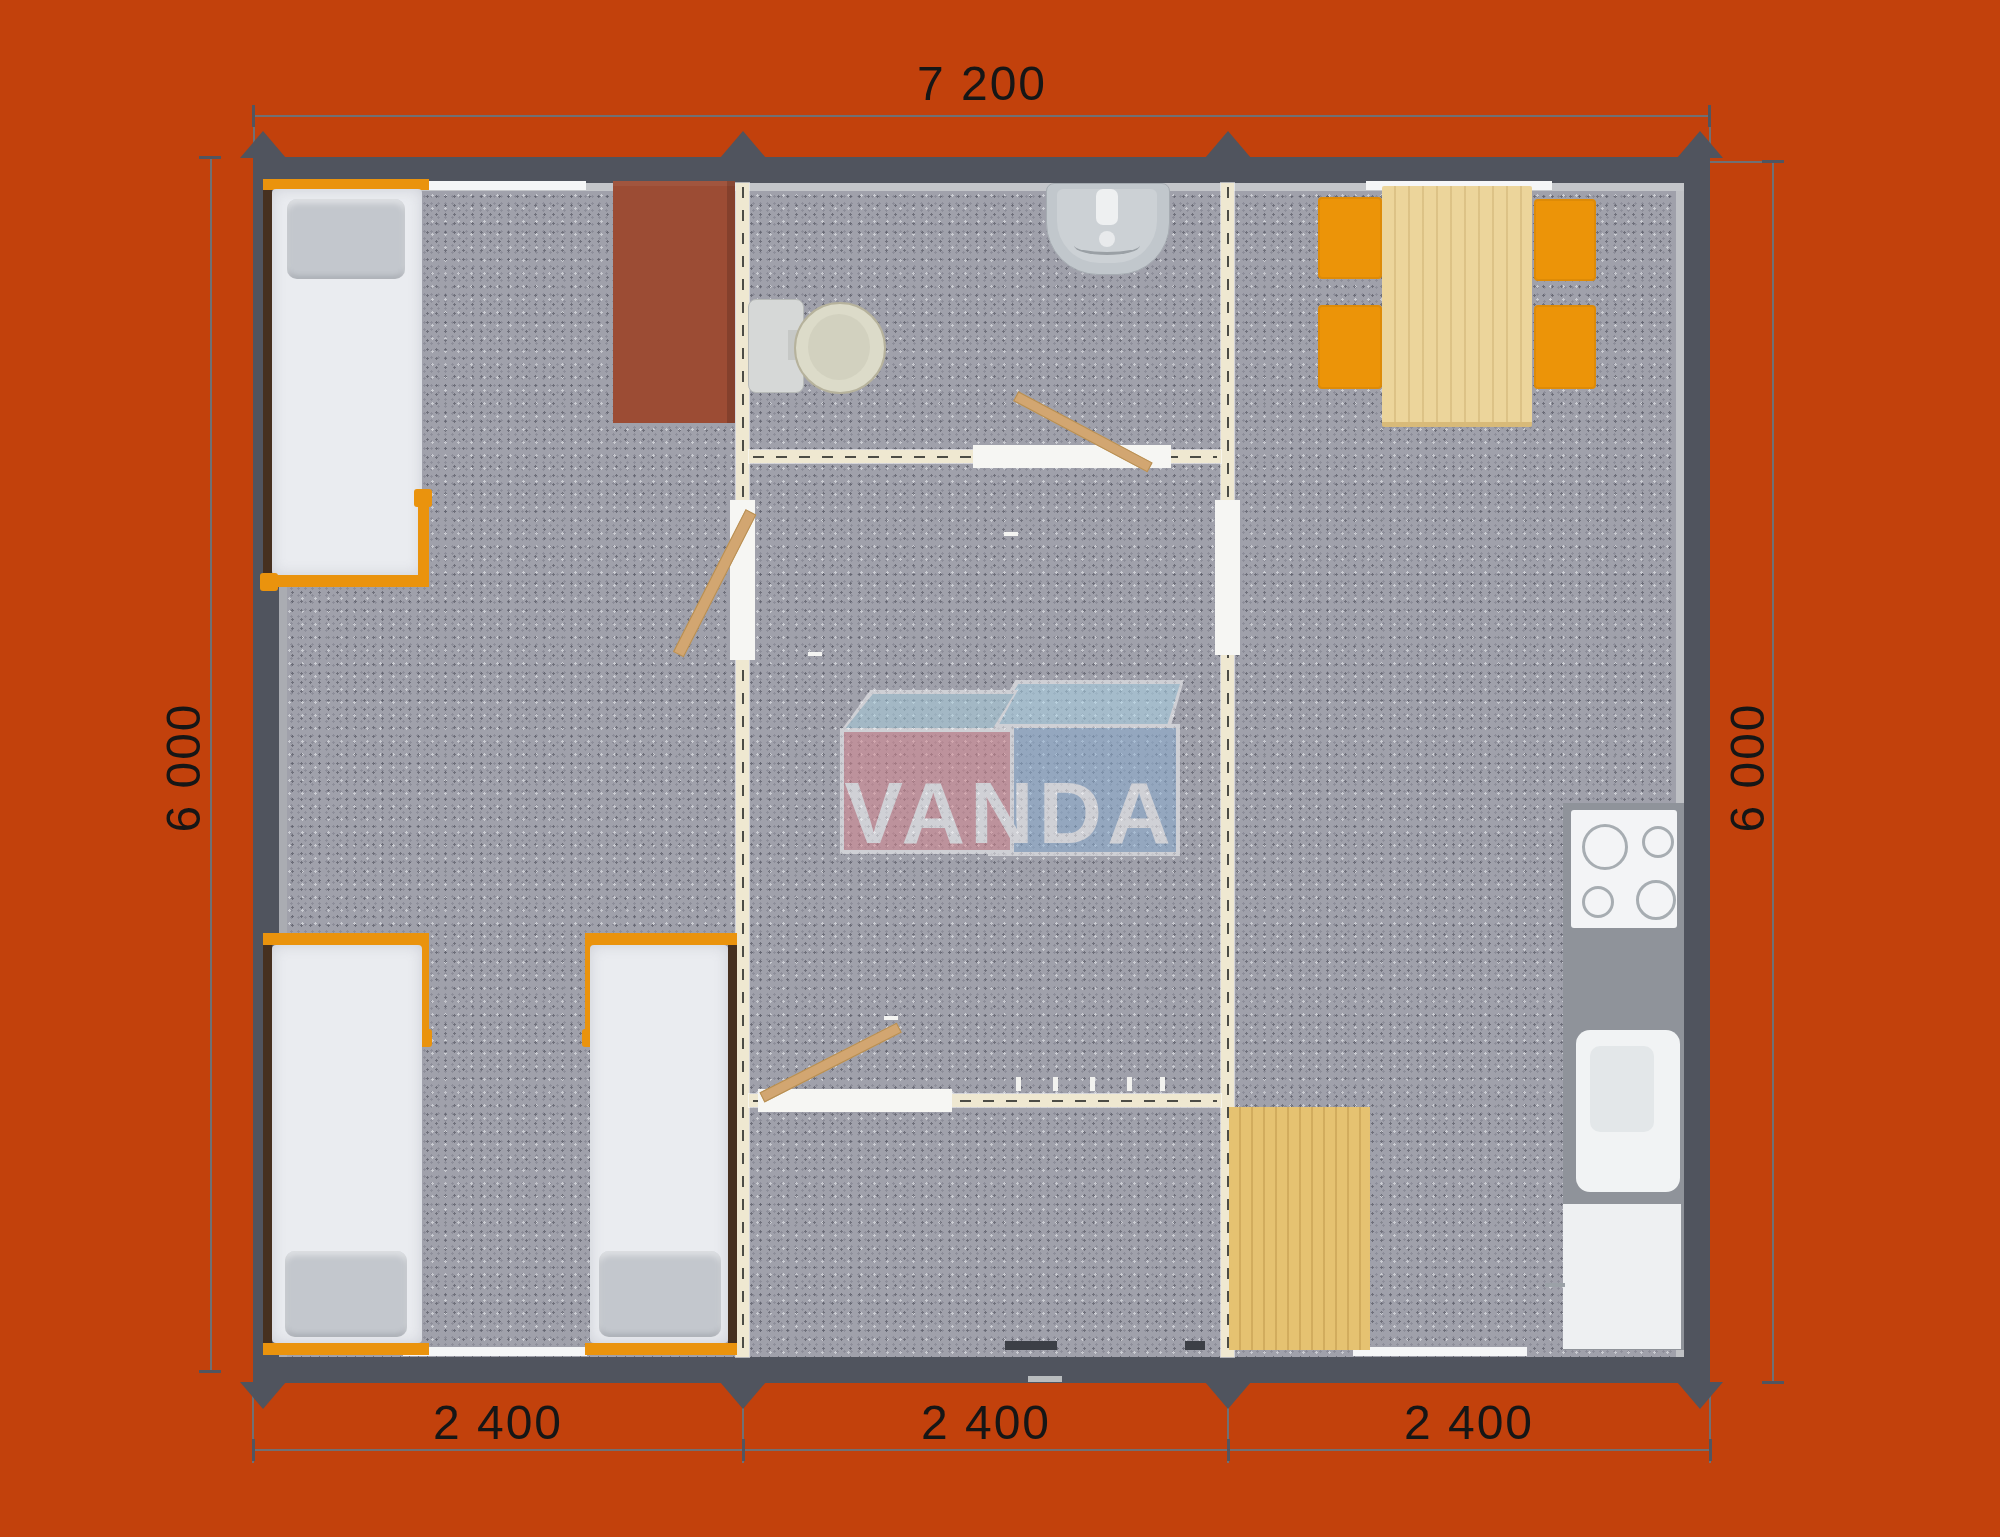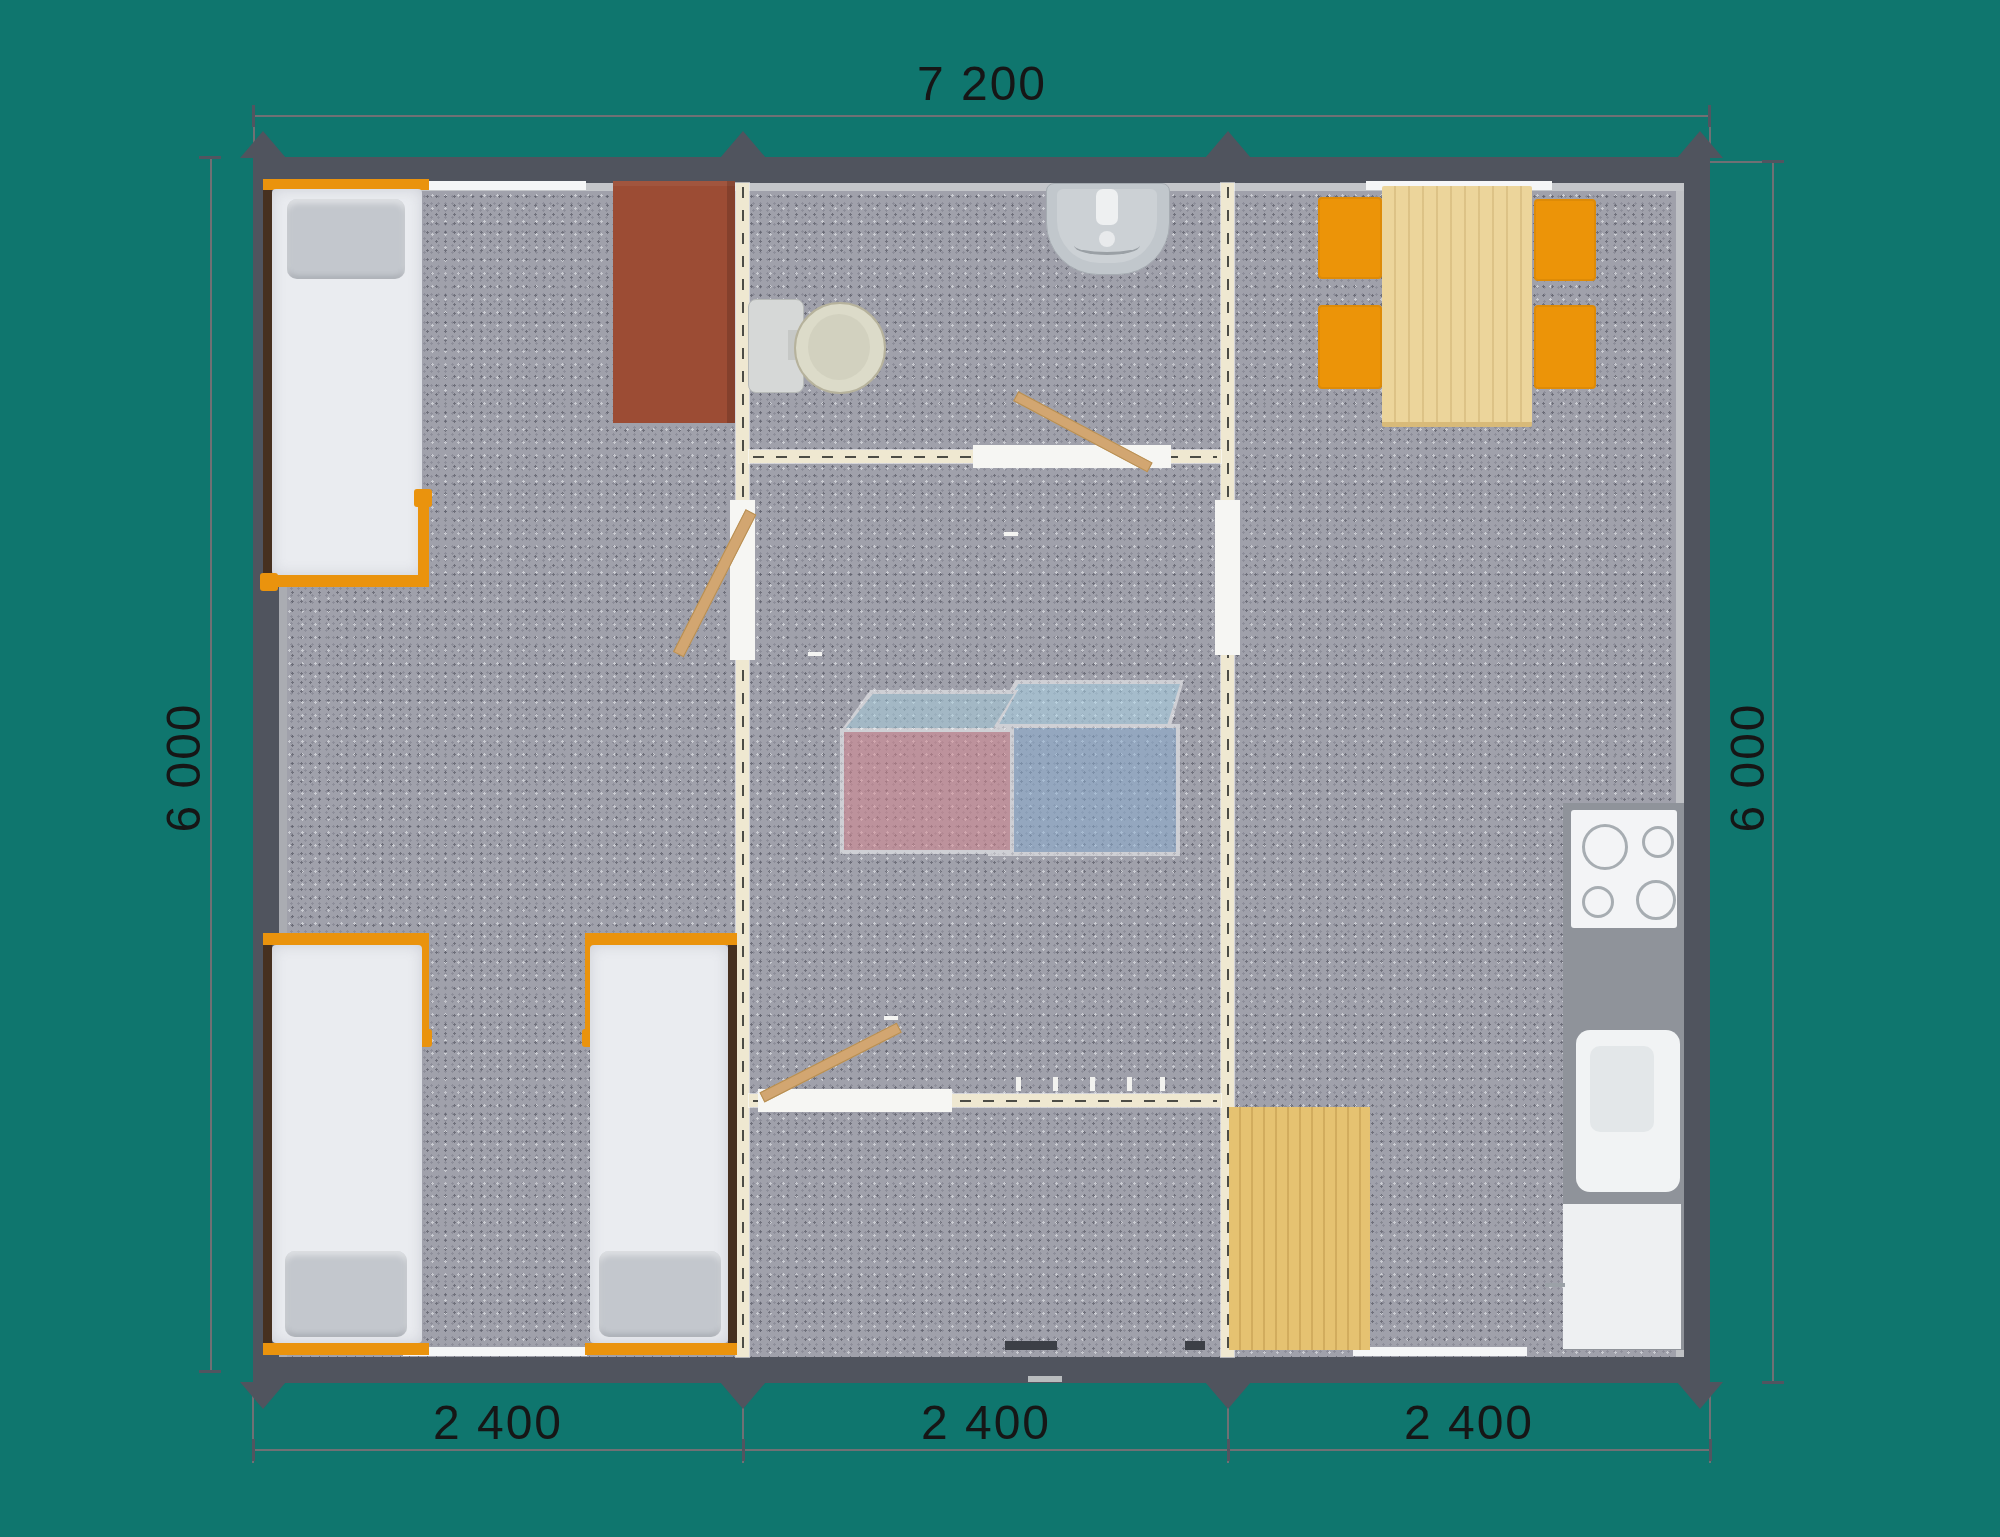--- a/index.html
+++ b/index.html
@@ -1,16 +1,16 @@
 <!DOCTYPE html>
 <html><head>
 <meta charset="utf-8">
 <style>
   html,body{margin:0;padding:0;background:#ffffff;}
-  #canvas{position:relative;width:2000px;height:1537px;background:#0f766e;overflow:hidden;
+  #canvas{position:relative;width:2000px;height:1537px;background:#c2410c;overflow:hidden;
           font-family:"Liberation Sans",sans-serif;}
   .abs{position:absolute;}
   
   .dimlh{position:absolute;height:0;border-top:2px solid #707074;}
   .dimlv{position:absolute;width:0;border-left:2px solid #707074;}
   .tickv{position:absolute;width:3px;height:22px;background:#515560;}
   .tickh{position:absolute;width:22px;height:3px;background:#515560;}
   .dimtxt{position:absolute;color:#161616;font-size:48px;letter-spacing:2px;text-align:center;white-space:nowrap;}
   .dimtxt.rot{transform:rotate(-90deg);}
   
@@ -207,15 +207,16 @@
     <div class="face" style="left:146px;top:2px;width:196px;height:48px;background:#fbfbfd;
          clip-path:polygon(14% 0,100% 0,93% 100%,0 100%);"></div>
     <div class="face" style="left:150px;top:6px;width:188px;height:42px;background:#abd6ea;
          clip-path:polygon(14% 0,100% 0,93% 100%,0 100%);"></div>
     <div class="face" style="left:146px;top:46px;width:184px;height:124px;background:#8aaed2;border:4px solid #fbfbfd;"></div>
     <div class="face" style="left:-2px;top:12px;width:178px;height:42px;background:#fbfbfd;
          clip-path:polygon(17% 0,100% 0,87% 100%,0 100%);"></div>
     <div class="face" style="left:2px;top:16px;width:170px;height:36px;background:#a6cede;
          clip-path:polygon(17% 0,100% 0,87% 100%,0 100%);"></div>
     <div class="face" style="left:-2px;top:50px;width:166px;height:118px;background:#d8868f;border:4px solid #fbfbfd;"></div>
+    <div class="word">VANDA</div>
   </div>
 
 </div>
 
 </body></html>

